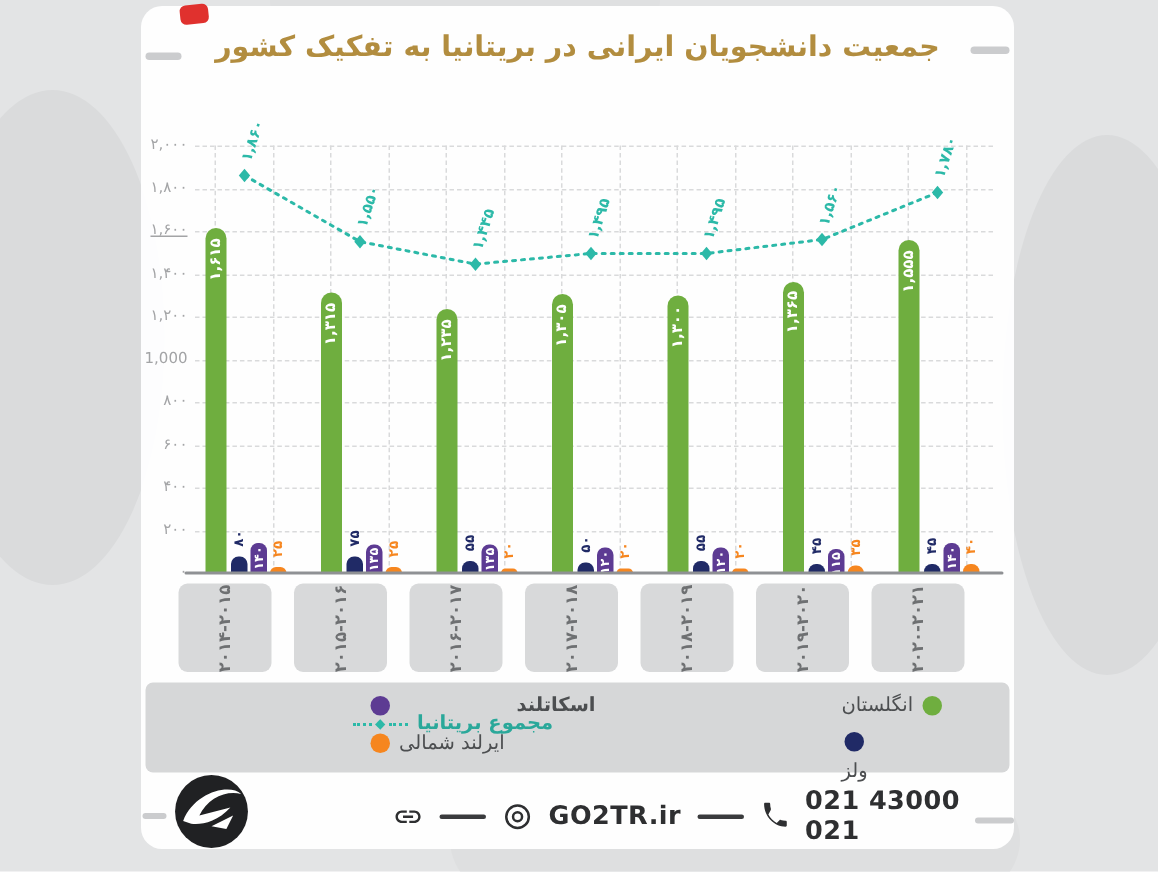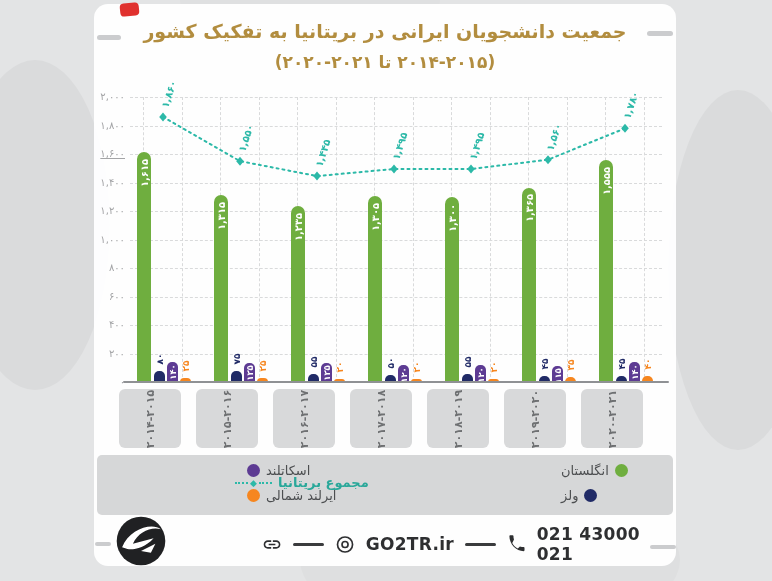--- a/index.html
+++ b/index.html
@@ -49,22 +49,22 @@
   .xpanel{position:absolute;top:0;width:62px;height:59px;background:#d8d9da;border-radius:6px;}
   .xpanel span{position:absolute;left:50%;top:50%;transform:translate(-50%,-50%) rotate(-90deg);white-space:nowrap;font-size:11px;font-weight:700;color:#6e7072;direction:ltr;}
 
   
   .legend{position:absolute;left:3px;top:451px;width:576px;height:60px;background:#d6d7d8;border-radius:5px;}
   .li{position:absolute;display:flex;align-items:center;gap:6px;font-size:13px;color:#4c4e50;direction:rtl;white-space:nowrap;}
   .li .dot{width:13px;height:13px;border-radius:50%;flex:0 0 auto;}
   .dot.g{background:#6fae3f;} .dot.n{background:#202a66;}
   .dot.p{background:#5d3b93;} .dot.o{background:#f6861f;}
   .li.eng{left:464px;top:8px;flex-direction:row;}
-  .li.wal{left:464px;top:33px;flex-direction:row;}
-  .li.sco{left:150px;top:8px;width:150px;flex-direction:row-reverse;justify-content:flex-start;}
+  .li.wal{left:464px;top:33px;flex-direction:column;}
+  .li.sco{left:150px;top:8px;width:150px;flex-direction:row-reverse;justify-content:space-between;font-weight:bold;}
   .li.nir{left:150px;top:33px;width:150px;flex-direction:row-reverse;justify-content:flex-start;}
   .li.tot{left:138px;top:20px;color:#2aa89a;font-weight:700;flex-direction:row-reverse;}
   .tmark{display:flex;align-items:center;color:#2cb9a8;}
   .tmark .dots{width:13px;border-top:2px dotted #2cb9a8;height:0;}
   .tmark .dia{font-size:9px;margin:0 2px;color:#2cb9a8;}
 
   
   .footer-row{position:absolute;left:168px;top:522px;height:36px;display:flex;align-items:center;gap:11px;color:#2e2f31;}
   .footer-row .txt{font-size:17px;font-weight:700;letter-spacing:.3px;font-family:"DejaVu Sans",sans-serif;}
   .footer-row .sep{width:32px;height:3px;background:#3a3b3d;border-radius:2px;}
@@ -77,29 +77,28 @@
 <div class="blob b2"></div>
 <div class="blob b3"></div>
 <div class="blob b4"></div>
 
 <div class="card">
   <div class="red-pin"></div>
   <div class="tdash l"></div>
   <div class="tdash r"></div>
 
   <h1 class="title">جمعیت دانشجویان ایرانی در بریتانیا به تفکیک کشور</h1>
-  <h2 class="subtitle">(⁦۲۰۱۴-۲۰۱۵⁩ تا ⁦۲۰۲۰-۲۰۲۱⁩)</h2>
 
   <div class="y-axis">
       <div class="ytick" style="top: -6px;">۲,۰۰۰</div>
       <div class="ytick" style="top: 22.5px;">۱,۸۰۰</div>
       <div class="ytick" style="top: 51px; text-decoration: underline;">۱,۶۰۰</div>
       <div class="ytick" style="top: 79.5px;">۱,۴۰۰</div>
       <div class="ytick" style="top: 108px;">۱,۲۰۰</div>
-      <div class="ytick" style="top: 136.5px;">۱,۰۰۰</div>
+      <div class="ytick" style="top: 136.5px;">1,000</div>
       <div class="ytick" style="top: 165px;">۸۰۰</div>
       <div class="ytick" style="top: 193.5px;">۶۰۰</div>
       <div class="ytick" style="top: 222px;">۴۰۰</div>
       <div class="ytick" style="top: 250.5px;">۲۰۰</div>
       <div class="ytick" style="top: 279px;">۰</div>
     </div>
   <div class="plot">
       <div class="hgrid" style="top: 256.5px;"></div>
       <div class="hgrid" style="top: 228px;"></div>
       <div class="hgrid" style="top: 199.5px;"></div>

